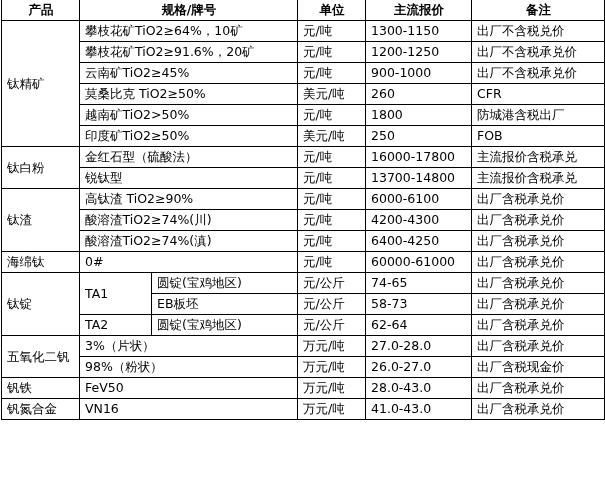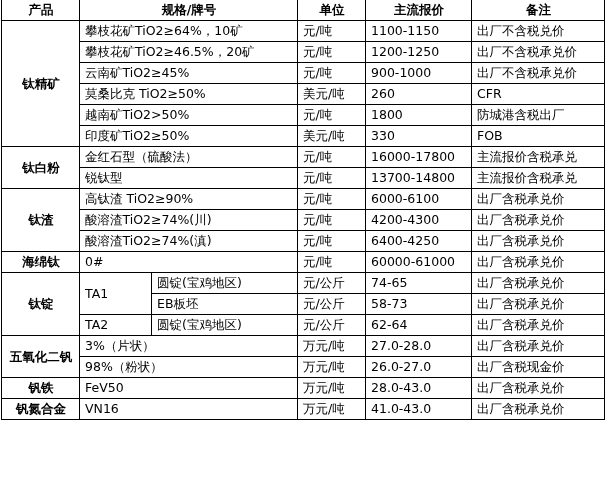--- a/index.html
+++ b/index.html
@@ -34,22 +34,21 @@
     vertical-align: middle;
     white-space: nowrap;
     overflow: hidden;
   }
   td.hdr {
     text-align: center;
     font-weight: bold;
     font-size: 13.5px;
   }
   td.cat {
-    text-align: center;
-    font-weight: bold;
+    font-weight: normal;
     font-size: 13.5px;
   }
   td.lft {
     text-align: left;
   }
   
   col.c-cat   { width: 78px; }
   col.c-spec1 { width: 72px; }
   col.c-spec2 { width: 146px; }
   col.c-unit  { width: 68px; }
@@ -74,25 +73,25 @@
           <td class="hdr" colspan="1" rowspan="1">产品</td>
           <td class="hdr" colspan="2" rowspan="1">规格/牌号</td>
           <td class="hdr" colspan="1" rowspan="1">单位</td>
           <td class="hdr" colspan="1" rowspan="1">主流报价</td>
           <td class="hdr" colspan="1" rowspan="1">备注</td>
         </tr>
         <tr>
           <td class="cat" colspan="1" rowspan="6">钛精矿</td>
           <td class="lft" colspan="2" rowspan="1">攀枝花矿TiO2≥64%，10矿</td>
           <td class="lft" colspan="1" rowspan="1">元/吨</td>
-          <td class="lft" colspan="1" rowspan="1">1100-1150</td>
+          <td class="lft" colspan="1" rowspan="1">1300-1150</td>
           <td class="lft" colspan="1" rowspan="1">出厂不含税兑价</td>
         </tr>
         <tr>
-          <td class="lft" colspan="2" rowspan="1">攀枝花矿TiO2≥46.5%，20矿</td>
+          <td class="lft" colspan="2" rowspan="1">攀枝花矿TiO2≥91.6%，20矿</td>
           <td class="lft" colspan="1" rowspan="1">元/吨</td>
           <td class="lft" colspan="1" rowspan="1">1200-1250</td>
           <td class="lft" colspan="1" rowspan="1">出厂不含税承兑价</td>
         </tr>
         <tr>
           <td class="lft" colspan="2" rowspan="1">云南矿TiO2≥45%</td>
           <td class="lft" colspan="1" rowspan="1">元/吨</td>
           <td class="lft" colspan="1" rowspan="1">900-1000</td>
           <td class="lft" colspan="1" rowspan="1">出厂不含税承兑价</td>
         </tr>
@@ -104,21 +103,21 @@
         </tr>
         <tr>
           <td class="lft" colspan="2" rowspan="1">越南矿TiO2&gt;50%</td>
           <td class="lft" colspan="1" rowspan="1">元/吨</td>
           <td class="lft" colspan="1" rowspan="1">1800</td>
           <td class="lft" colspan="1" rowspan="1">防城港含税出厂</td>
         </tr>
         <tr>
           <td class="lft" colspan="2" rowspan="1">印度矿TiO2≥50%</td>
           <td class="lft" colspan="1" rowspan="1">美元/吨</td>
-          <td class="lft" colspan="1" rowspan="1">330</td>
+          <td class="lft" colspan="1" rowspan="1">250</td>
           <td class="lft" colspan="1" rowspan="1">FOB</td>
         </tr>
         <tr>
           <td class="cat" colspan="1" rowspan="2">钛白粉</td>
           <td class="lft" colspan="2" rowspan="1">金红石型（硫酸法）</td>
           <td class="lft" colspan="1" rowspan="1">元/吨</td>
           <td class="lft" colspan="1" rowspan="1">16000-17800</td>
           <td class="lft" colspan="1" rowspan="1">主流报价含税承兑</td>
         </tr>
         <tr>

